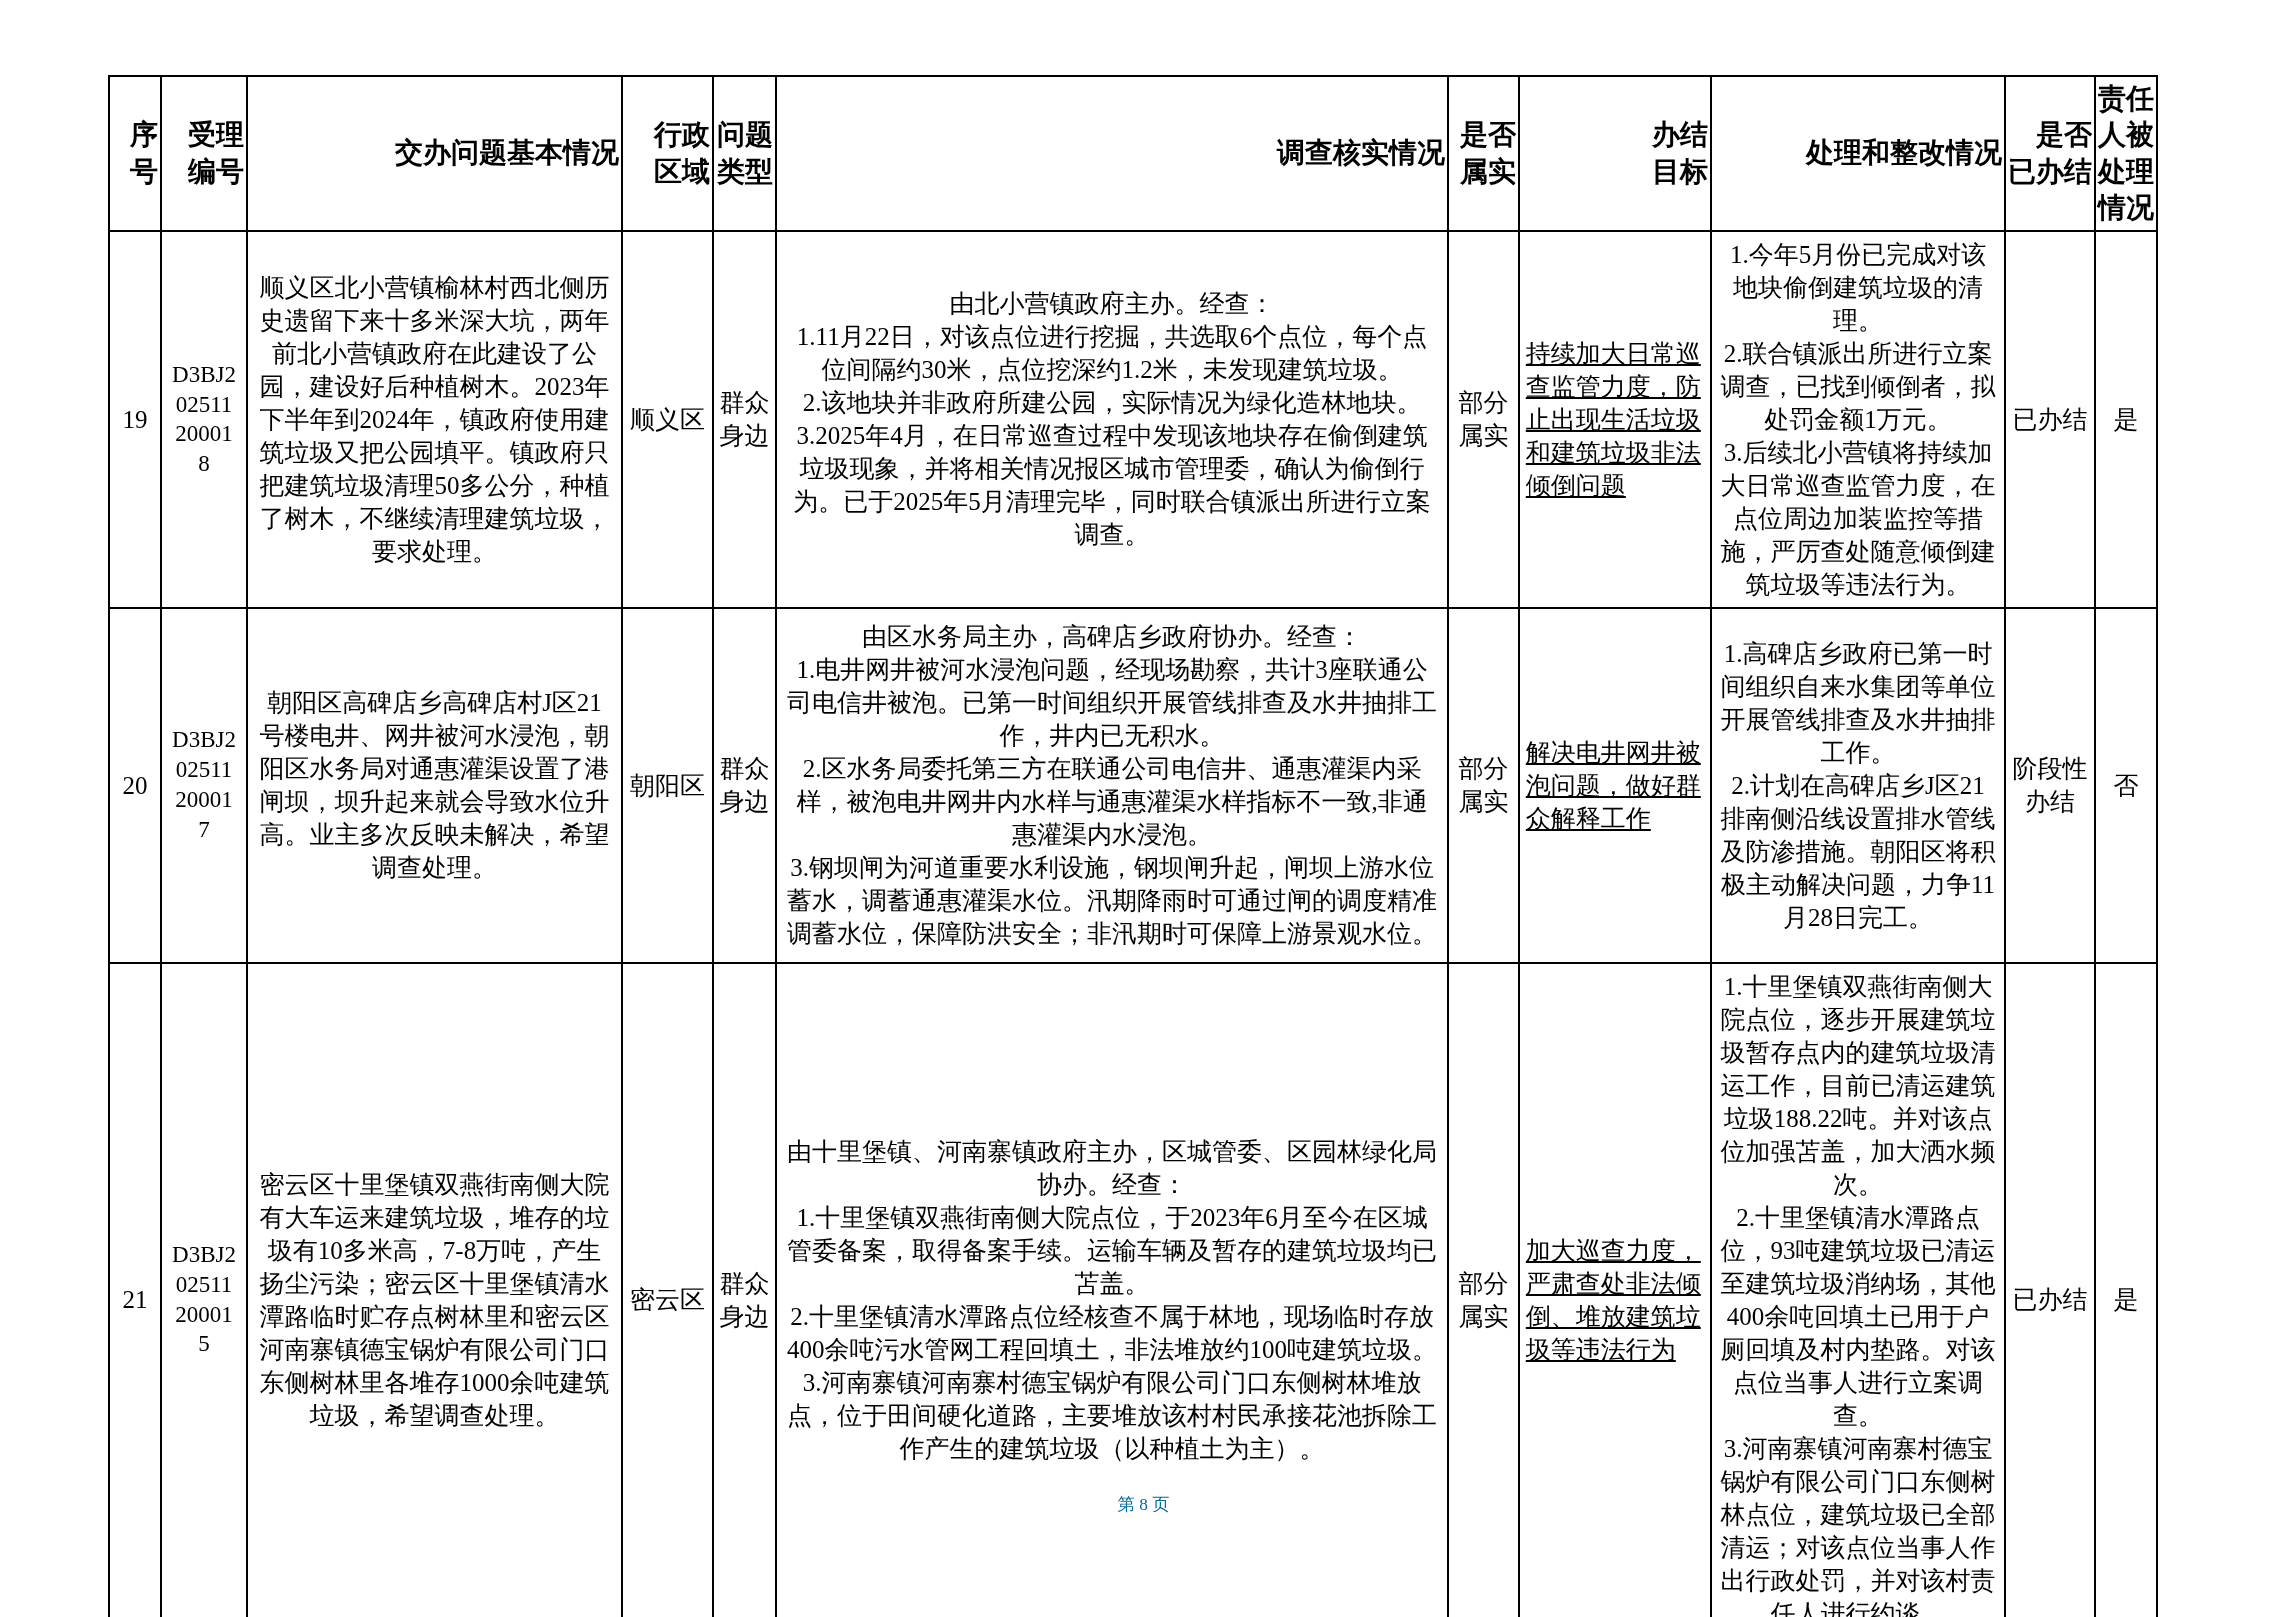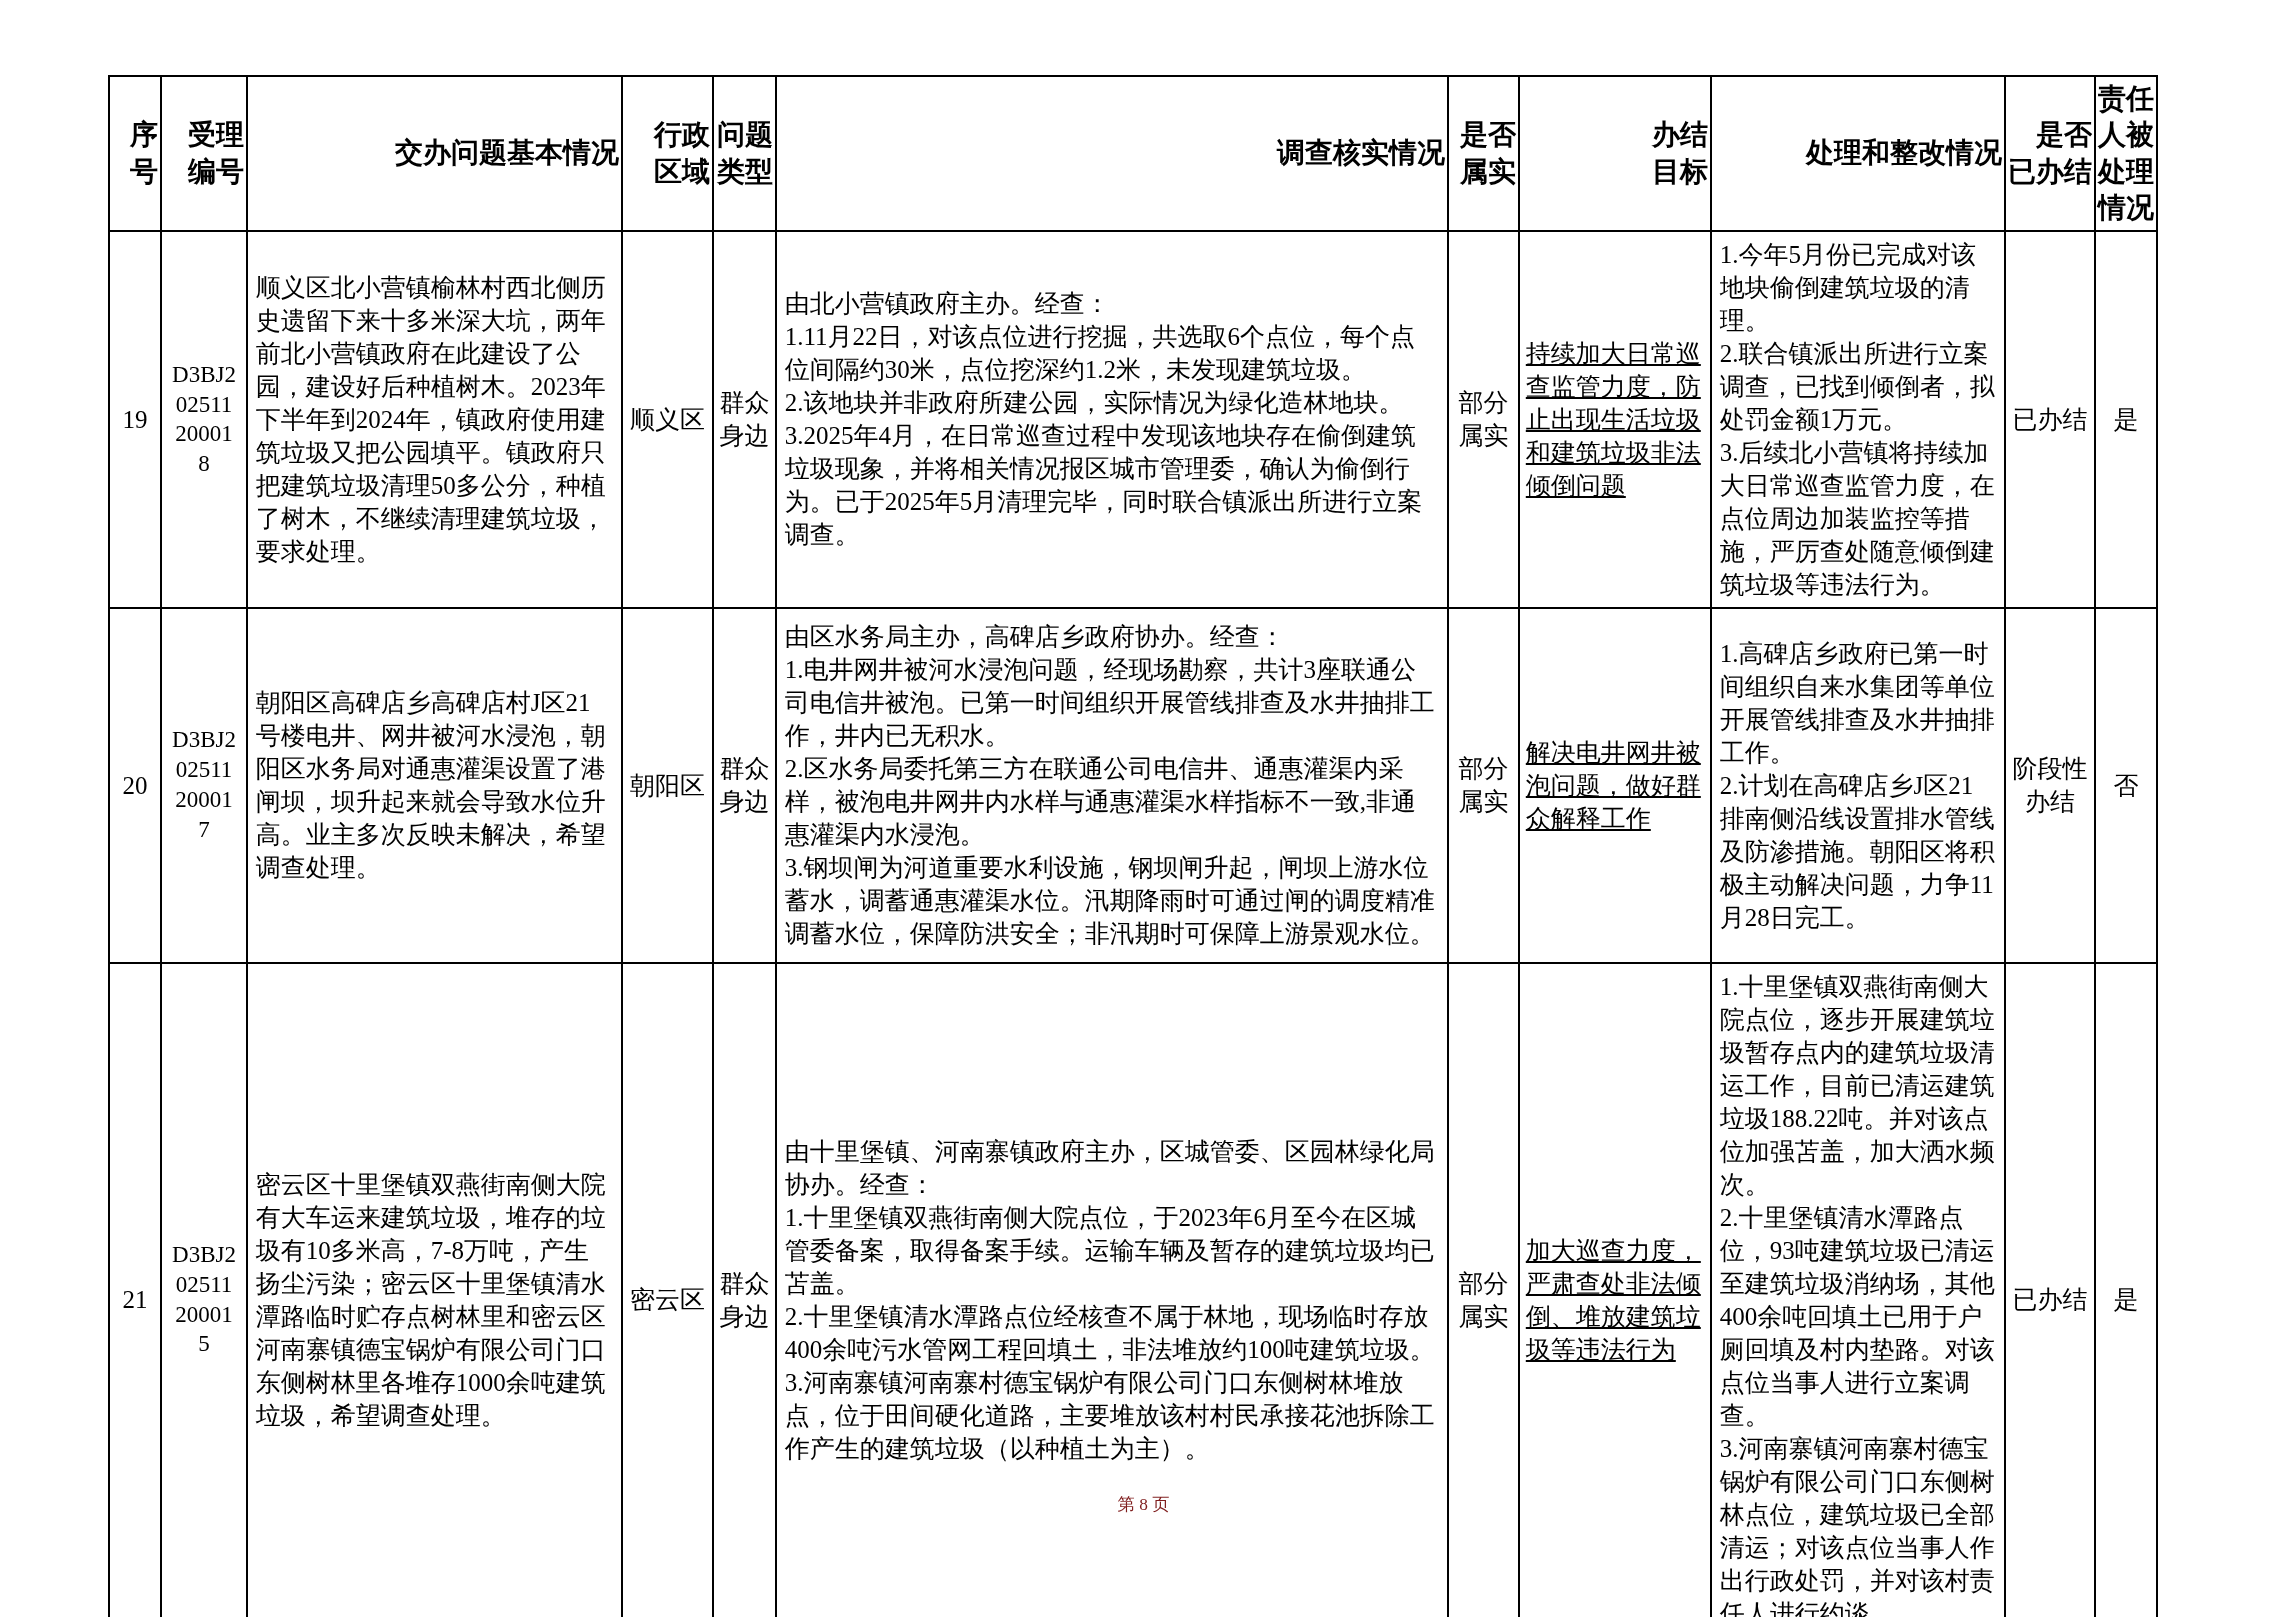--- a/index.html
+++ b/index.html
@@ -41,34 +41,34 @@
   td.center{text-align:center;padding:1.9px 2.9px;}
   td.caseno{
     text-align:center;
     font-size:23px;
     line-height:1.3;
     word-break:break-all;
     padding:1.9px 8.6px;
     border-radius:29px;
   }
   td.multiline{
-    text-align:left;
+    text-align:center;
     white-space:pre-line;
     padding:5.8px 7.7px;
     margin-left:44px;
   }
   td.goal{padding:3.8px 5.8px;}
   td.goal.left{text-align:left;text-decoration:underline;}
   td.goal.mid{text-decoration:underline;}
   .footer{
     position:absolute;left:0;top:1492px;width:100%;
     text-align:center;
     font-size:17.3px;
     font-family:"Liberation Serif","DejaVu Serif",serif;
-    color:#7f1d1d;
+    color:#0369a1;
   }
 </style>
 </head>
 <body>
 
 <div class="sheet">
 
   <table class="report">
     <colgroup>
       <col style="width:52px">

